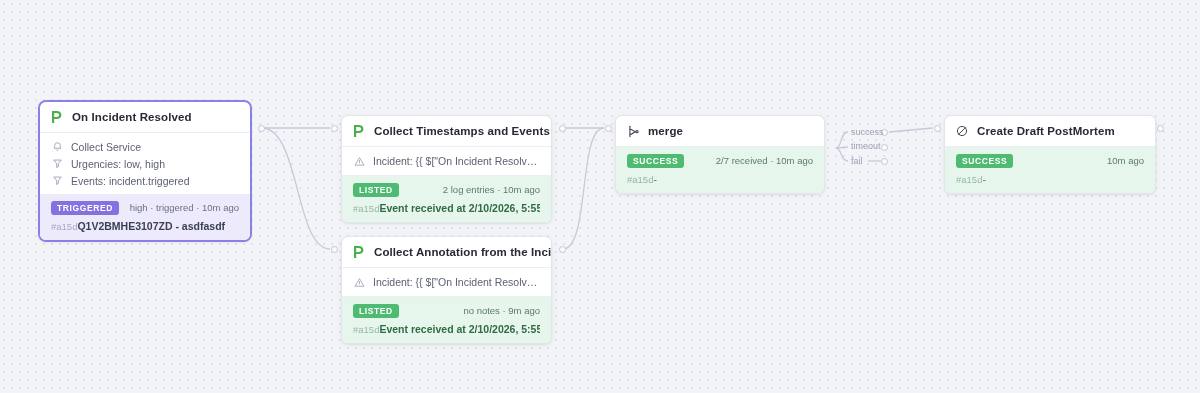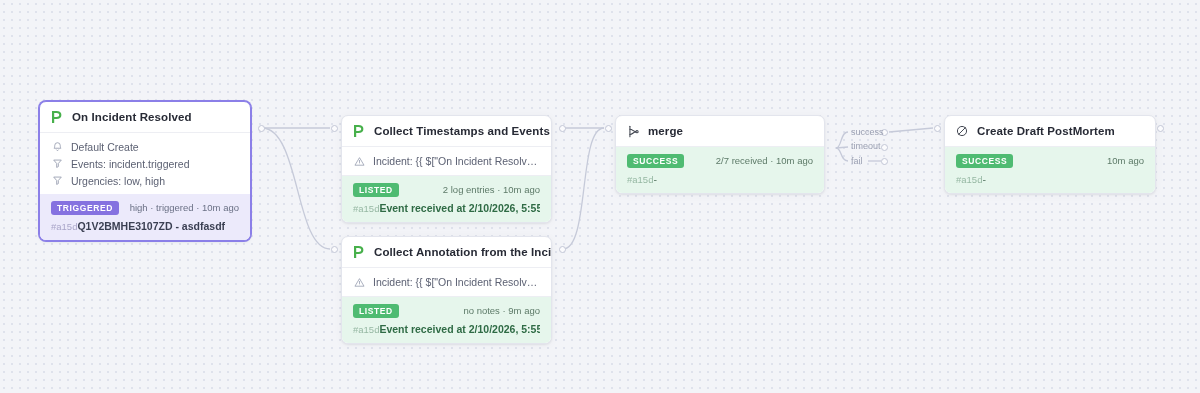--- a/index.html
+++ b/index.html
@@ -219,38 +219,38 @@
     </div>
 
     <div class="node-body">
       <div class="body-row">
         <span class="row-icon">
           <svg width="11" height="11" viewBox="0 0 16 16" fill="none" stroke="#9aa0b2" stroke-width="1.3">
             <path d="M4 6.5a4 4 0 1 1 8 0c0 3 1 4 1 4H3s1-1 1-4z" stroke-linejoin="round"></path>
             <path d="M6.6 13a1.6 1.6 0 0 0 2.8 0" stroke-linecap="round"></path>
           </svg>
         </span>
-        <span class="row-text">Default Create</span>
+        <span class="row-text">Collect Service</span>
+      </div>
+      <div class="body-row">
+        <span class="row-icon">
+          <svg width="11" height="11" viewBox="0 0 16 16" fill="none" stroke="#9aa0b2" stroke-width="1.3">
+            <path d="M2.5 3h11l-4.3 5v4.5l-2.4 1.2V8z" stroke-linejoin="round"></path>
+          </svg>
+        </span>
+        <span class="row-text">Urgencies: low, high</span>
       </div>
       <div class="body-row">
         <span class="row-icon">
           <svg width="11" height="11" viewBox="0 0 16 16" fill="none" stroke="#9aa0b2" stroke-width="1.3">
             <path d="M2.5 3h11l-4.3 5v4.5l-2.4 1.2V8z" stroke-linejoin="round"></path>
           </svg>
         </span>
         <span class="row-text">Events: incident.triggered</span>
       </div>
-      <div class="body-row">
-        <span class="row-icon">
-          <svg width="11" height="11" viewBox="0 0 16 16" fill="none" stroke="#9aa0b2" stroke-width="1.3">
-            <path d="M2.5 3h11l-4.3 5v4.5l-2.4 1.2V8z" stroke-linejoin="round"></path>
-          </svg>
-        </span>
-        <span class="row-text">Urgencies: low, high</span>
-      </div>
     </div>
 
     <div class="footer purple">
       <div class="footer-top">
         <span class="badge triggered">TRIGGERED</span>
         <span class="meta">high · triggered · 10m ago</span>
       </div>
       <div class="footer-bottom">
         <span class="run-id">#a15d</span>
         <span class="run-text">Q1V2BMHE3107ZD - asdfasdf</span>

